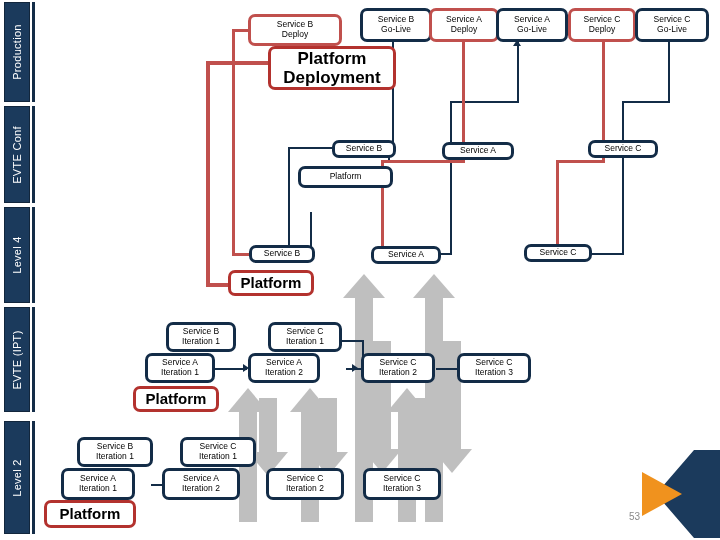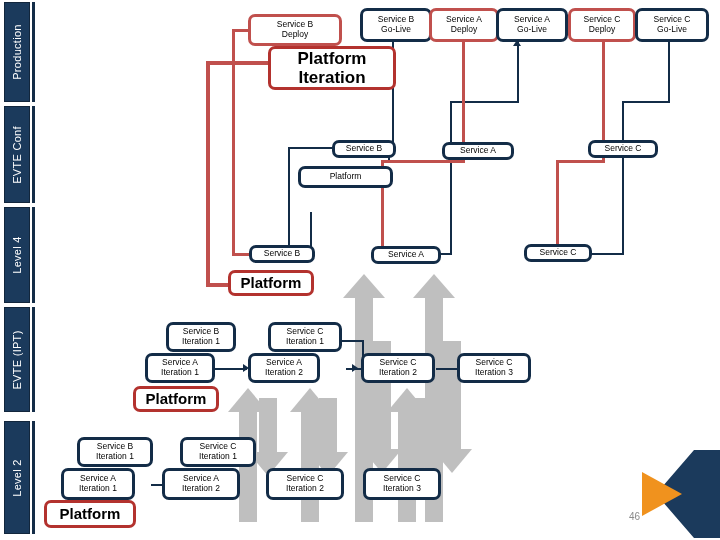--- a/index.html
+++ b/index.html
@@ -257,21 +257,21 @@
   <div class="node" style="left:635px;top:8px;width:74px;height:34px;">
     <span>
       <span class="two">Service C</span>
       <span class="two">Go-Live</span>
     </span>
   </div>
 
   <div class="node red-strong big" style="left:268px;top:46px;width:128px;height:44px;">
     <span>
       <span class="two">Platform</span>
-      <span class="two">Iteration</span>
+      <span class="two">Deployment</span>
     </span>
   </div>
 
   <div class="node" style="left:332px;top:140px;width:64px;height:18px;">
     <span>Service B</span>
   </div>
   <div class="node" style="left:442px;top:142px;width:72px;height:18px;">
     <span>Service A</span>
   </div>
   <div class="node" style="left:588px;top:140px;width:70px;height:18px;">
@@ -382,15 +382,15 @@
     </span>
   </div>
   <div class="node red-strong med" style="left:44px;top:500px;width:92px;height:28px;">
     <span>Platform</span>
   </div>
 
   <svg id="logo" viewBox="0 0 104 92">
     <path d="M62 2 L104 2 L104 90 L78 90 L40 46 L78 2 Z" fill="#1b3a5c"></path>
     <path d="M26 24 L66 46 L26 68 Z" fill="#f0921e"></path>
   </svg>
-  <div id="pageno" style="right:80px;bottom:18px;">46</div>
+  <div id="pageno" style="right:80px;bottom:18px;">53</div>
 
 </div>
 
 </body></html>

